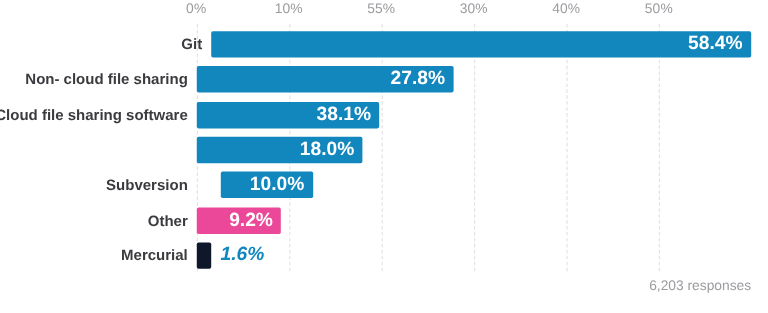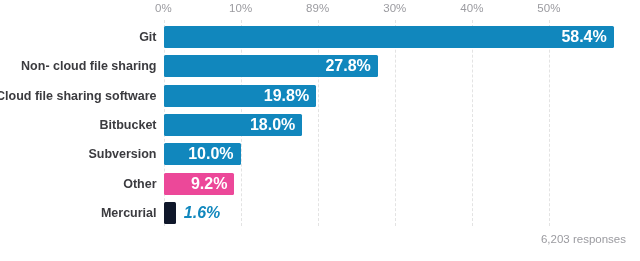--- a/index.html
+++ b/index.html
@@ -120,53 +120,52 @@
         <div class="gridline" style="left: 0px;"></div>
         <div class="gridline" style="left: 77.1px;"></div>
         <div class="gridline" style="left: 154.2px;"></div>
         <div class="gridline" style="left: 231.3px;"></div>
         <div class="gridline" style="left: 308.4px;"></div>
         <div class="gridline" style="left: 385.5px;"></div>
       </div>
     <div id="ticklabels">
         <div class="tick-label" style="left: 0px; top: -18px;">0%</div>
         <div class="tick-label" style="left: 77.1px; top: -18px;">10%</div>
-        <div class="tick-label" style="left: 154.2px; top: -18px;">89%</div>
+        <div class="tick-label" style="left: 154.2px; top: -18px;">55%</div>
         <div class="tick-label" style="left: 231.3px; top: -18px;">30%</div>
         <div class="tick-label" style="left: 308.4px; top: -18px;">40%</div>
         <div class="tick-label" style="left: 385.5px; top: -18px;">50%</div>
       </div>
     <div id="rows">
-        <div class="row" style="top: 6px;">
+        <div class="row" style="top: 6px; margin-left: 12px;">
           <div class="row-label">Git</div>
           <div class="bar" style="width: 450.264px; background: rgb(17, 135, 189);">
             <div class="bar-value inside">58.4%</div>
           </div>
         </div>
         <div class="row" style="top: 35.3px;">
           <div class="row-label">Non- cloud file sharing</div>
           <div class="bar" style="width: 214.338px; background: rgb(17, 135, 189);">
             <div class="bar-value inside">27.8%</div>
           </div>
         </div>
         <div class="row" style="top: 64.6px;">
           <div class="row-label">Cloud file sharing software</div>
           <div class="bar" style="width: 152.658px; background: rgb(17, 135, 189);">
-            <div class="bar-value inside">19.8%</div>
+            <div class="bar-value inside">38.1%</div>
           </div>
         </div>
         <div class="row" style="top: 93.9px;">
-          <div class="row-label">Bitbucket</div>
           <div class="bar" style="width: 138.78px; background: rgb(17, 135, 189);">
             <div class="bar-value inside">18.0%</div>
           </div>
         </div>
         <div class="row" style="top: 123.2px;">
           <div class="row-label">Subversion</div>
-          <div class="bar" style="width: 77.1px; background: rgb(17, 135, 189);">
+          <div class="bar" style="width: 77.1px; background: rgb(17, 135, 189); margin-left: 20px;">
             <div class="bar-value inside">10.0%</div>
           </div>
         </div>
         <div class="row" style="top: 152.5px;">
           <div class="row-label">Other</div>
           <div class="bar" style="width: 70.932px; background: #ec4899;">
             <div class="bar-value inside">9.2%</div>
           </div>
         </div>
         <div class="row" style="top: 181.8px; padding-left: 36px;">

